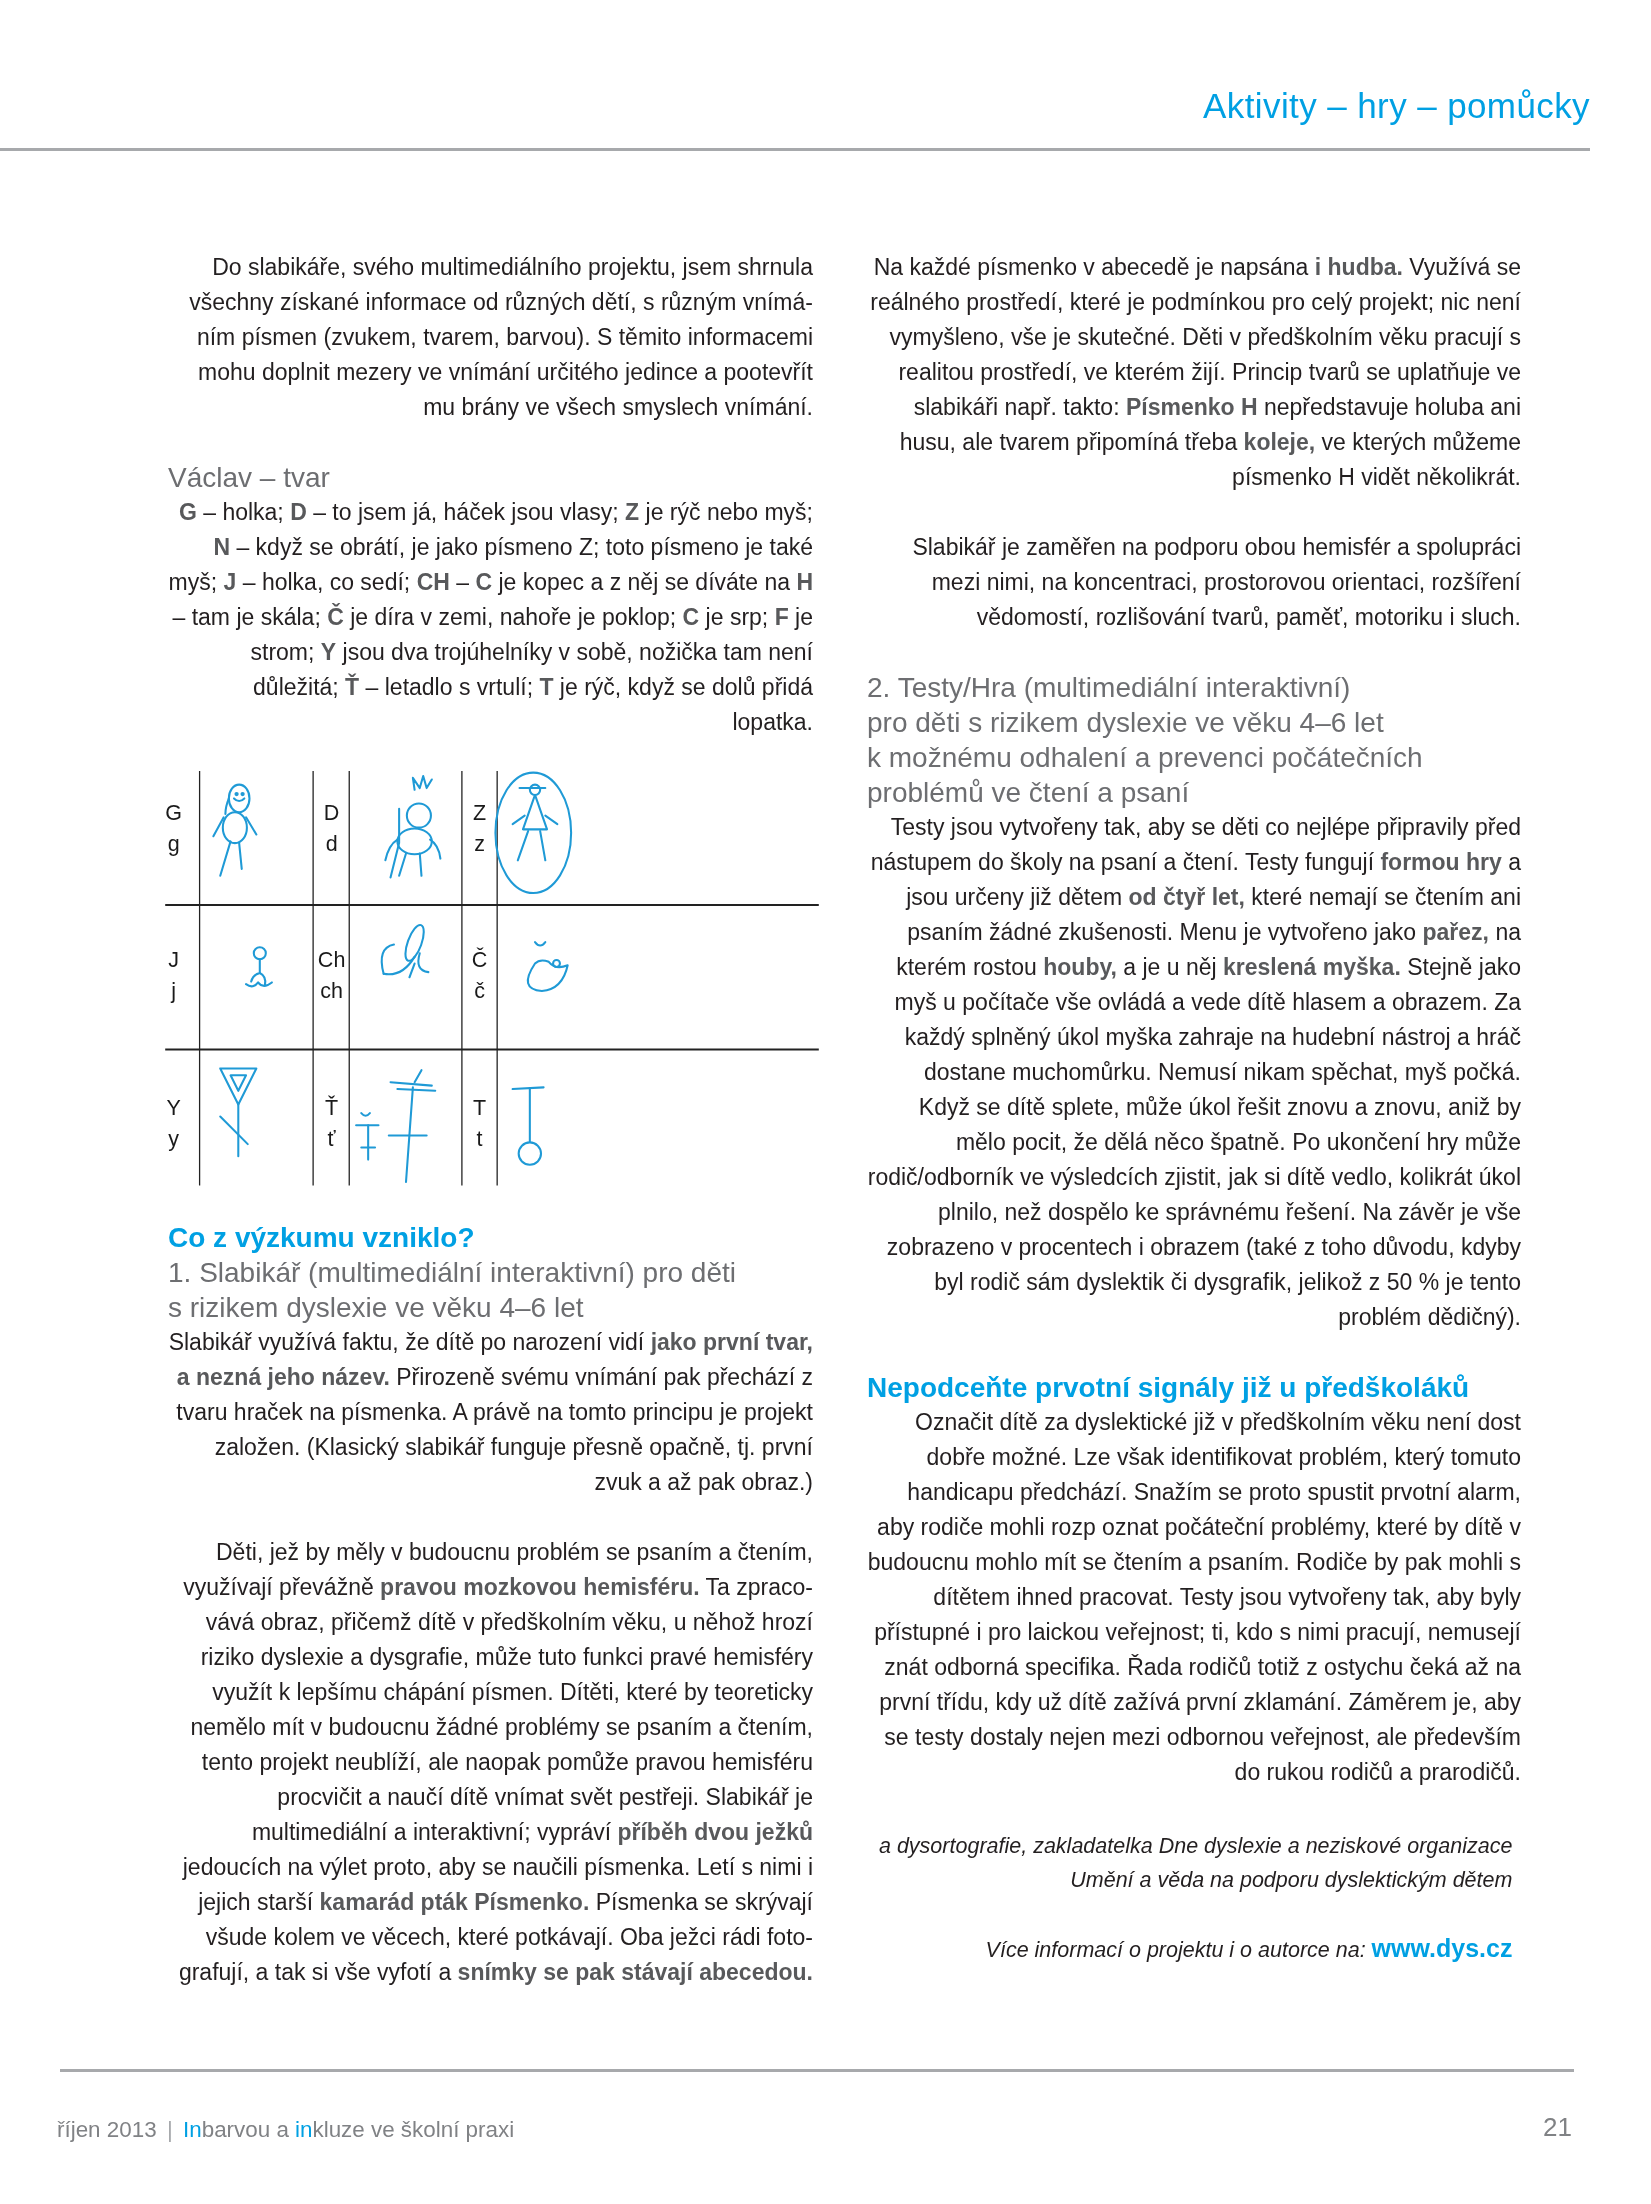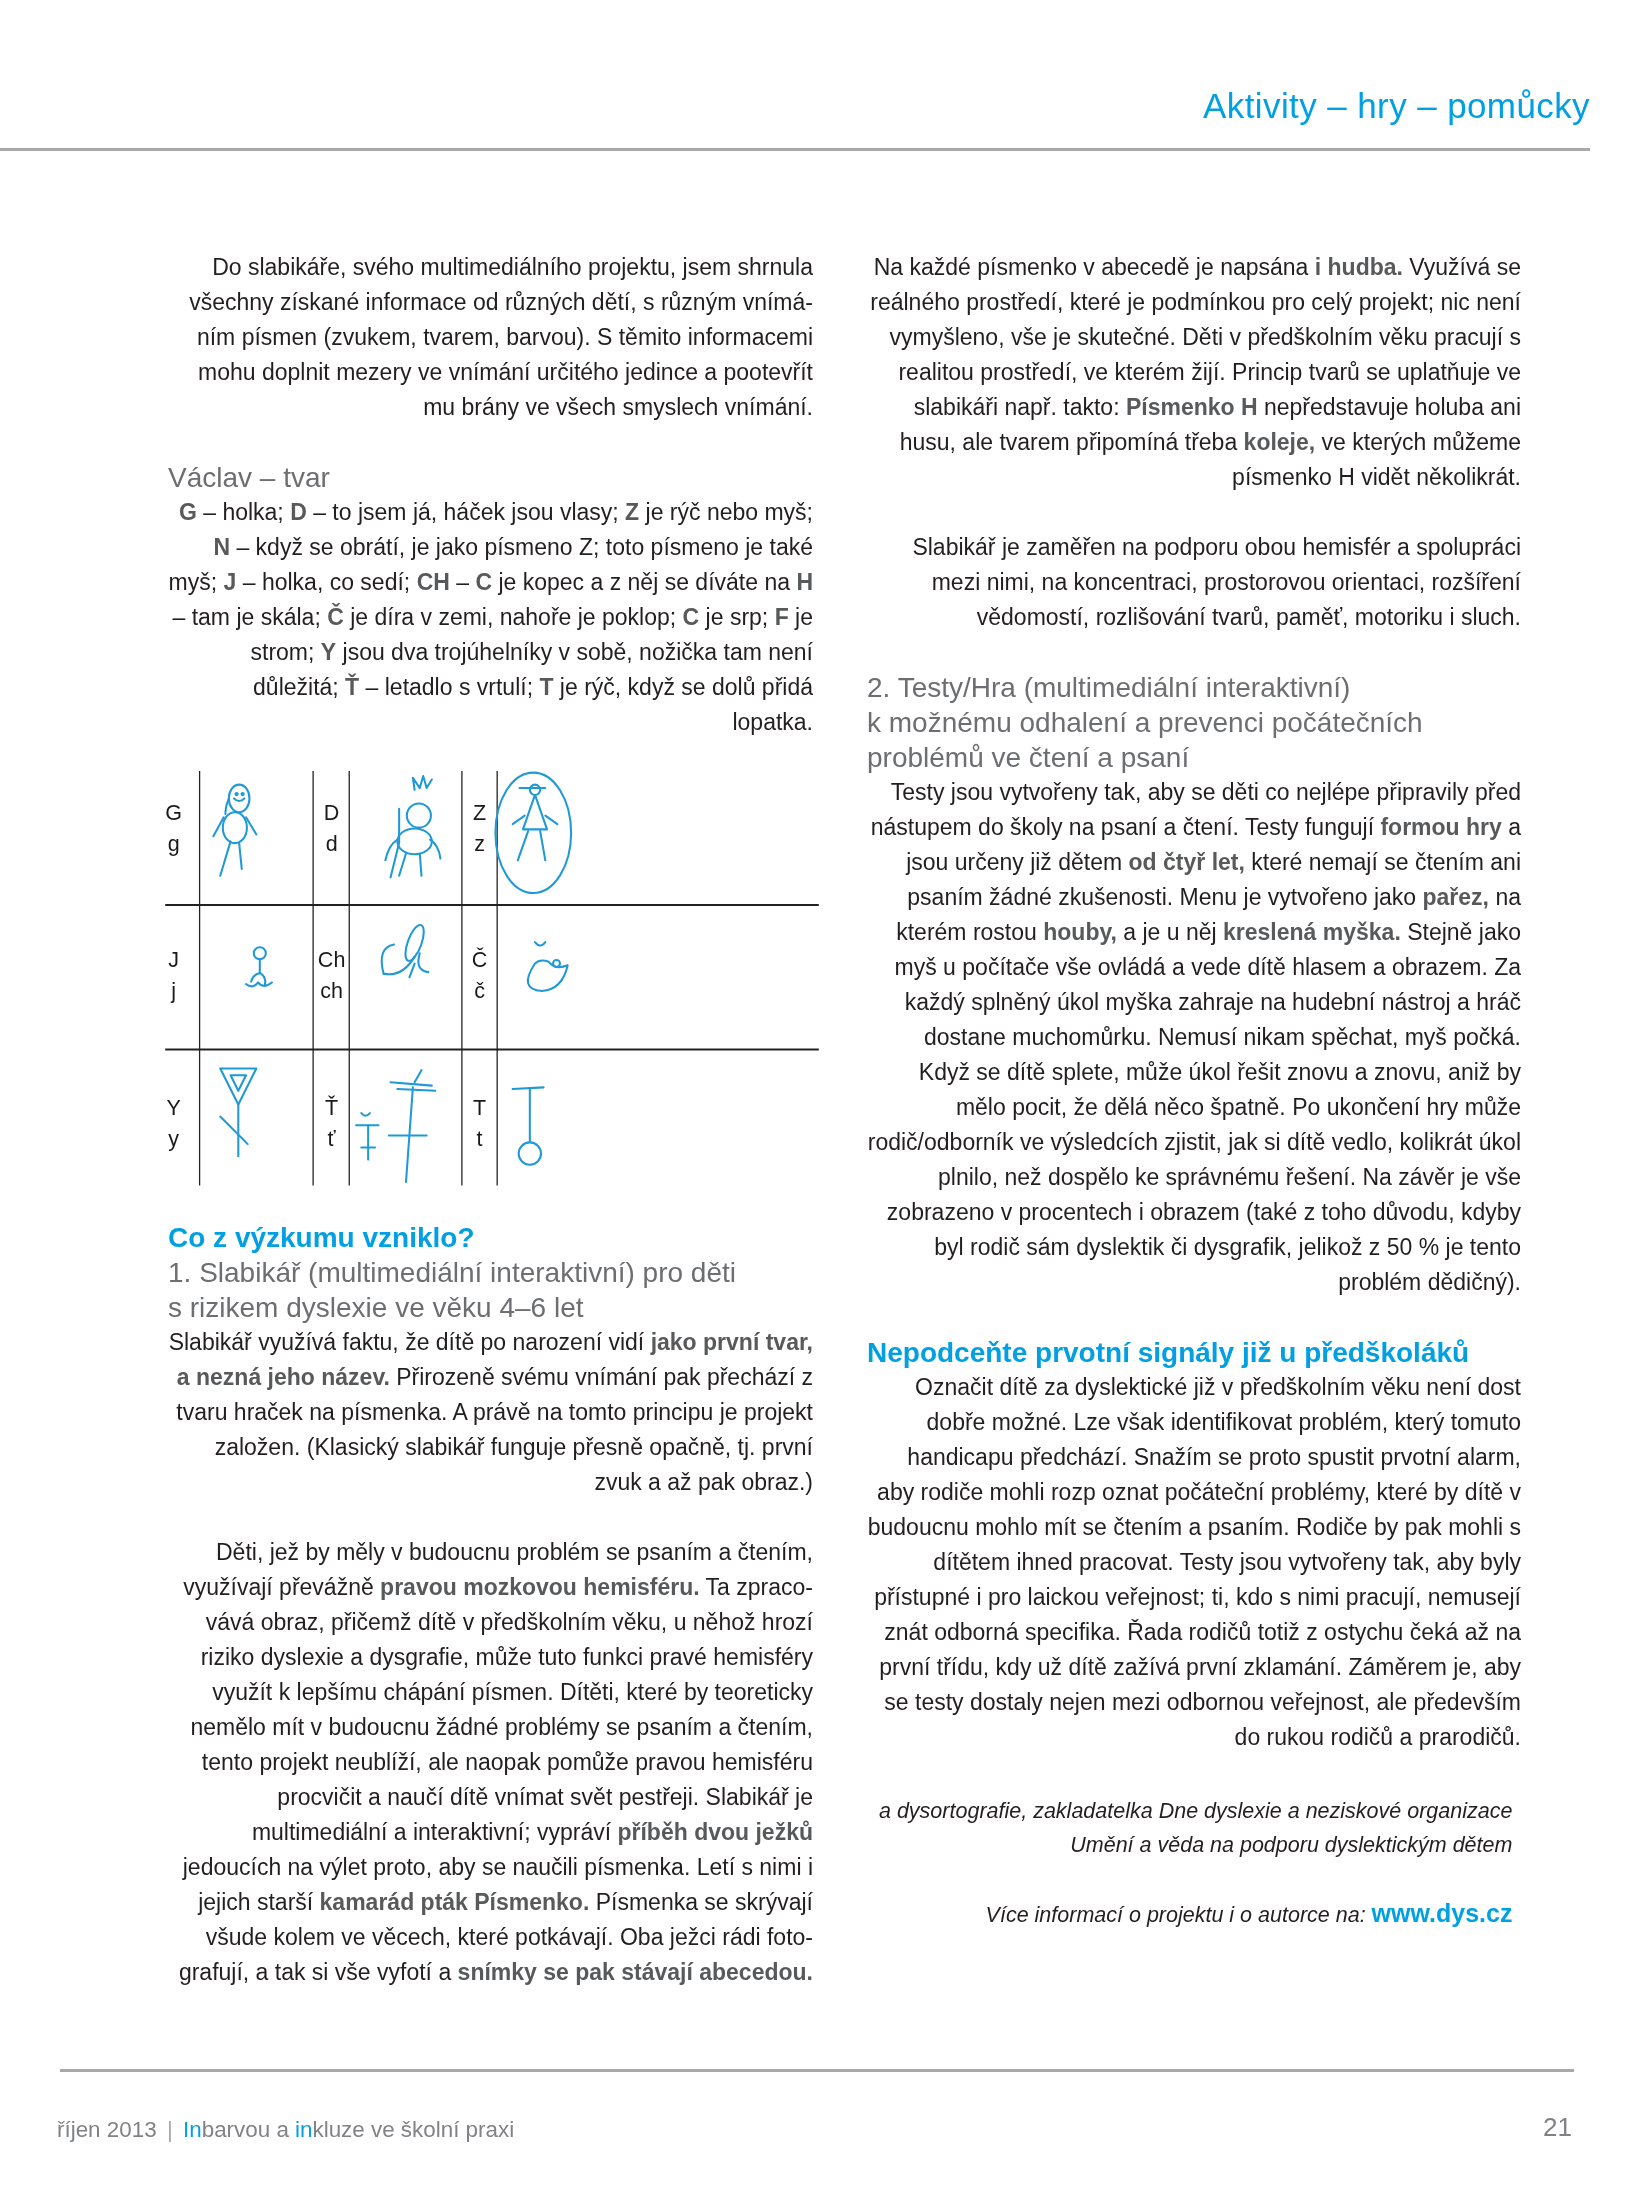--- a/index.html
+++ b/index.html
@@ -165,20 +165,21 @@
   <p class="para"><span>Slabikář využívá faktu, že dítě po narození vidí </span><b>jako první tvar, a nezná jeho název.</b><span> Přirozeně svému vnímání pak pře­chází z tvaru hraček na písmenka. A právě na tomto principu je projekt založen. (Klasický slabikář funguje přesně opačně, tj. první zvuk a až pak obraz.)</span></p>
   <p class="para"><span>Děti, jež by měly v budoucnu problém se psaním a čtením, využívají převážně </span><b>pravou mozkovou hemisféru.</b><span> Ta zpraco­vává obraz, přičemž dítě v předškolním věku, u něhož hrozí riziko dyslexie a dysgrafie, může tuto funkci pravé hemisféry využít k lepšímu chápání písmen. Dítěti, které by teoreticky nemělo mít v budoucnu žádné problémy se psaním a čte­ním, tento projekt neublíží, ale naopak pomůže pravou hemisféru procvičit a naučí dítě vnímat svět pestřeji. Slabikář je multimediální a interaktivní; vypráví </span><b>příběh dvou ježků</b><span> jedoucích na výlet proto, aby se naučili písmenka. Letí s nimi i jejich starší </span><b>kamarád pták Písmenko.</b><span> Písmenka se skrývají všude kolem ve věcech, které potkávají. Oba ježci rádi foto­grafují, a tak si vše vyfotí a </span><b>snímky se pak stávají abecedou.</b></p>
 </div>
 
 <div class="col col-right">
   <p class="para"><span>Na každé písmenko v abecedě je napsána </span><b>i hudba.</b><span> Využívá se reálného prostředí, které je podmínkou pro celý projekt; nic není vymyšleno, vše je skutečné. Děti v předškolním věku pracují s realitou prostředí, ve kterém žijí. Princip tvarů se uplatňuje ve slabikáři např. takto: </span><b>Písmenko H</b><span> nepředstavuje holuba ani husu, ale tvarem připomíná třeba </span><b>koleje,</b><span> ve kte­rých můžeme písmenko H vidět několikrát.</span></p>
   <p class="para">Slabikář je zaměřen na podporu obou hemisfér a spolupráci mezi nimi, na koncentraci, prostorovou orientaci, rozšíření vědomostí, rozlišování tvarů, paměť, motoriku i sluch.</p>
 
   <div class="sub-heading">
     <h3 class="h-grey">2. Testy/Hra (multimediální interaktivní)</h3>
+    <h3 class="h-grey">pro děti s rizikem dyslexie ve věku 4–6 let</h3>
     <h3 class="h-grey">k možnému odhalení a prevenci počátečních</h3>
     <h3 class="h-grey">problémů ve čtení a psaní</h3>
   </div>
   <p class="para"><span>Testy jsou vytvořeny tak, aby se děti co nejlépe připravily před nástupem do školy na psaní a čtení. Testy fungují </span><b>formou hry</b><span> a jsou určeny již dětem </span><b>od čtyř let,</b><span> které nemají se čtením ani psaním žádné zkušenosti. Menu je vytvořeno jako </span><b>pařez,</b><span> na kterém rostou </span><b>houby,</b><span> a je u něj </span><b>kreslená myška.</b><span> Stejně jako myš u počítače vše ovládá a vede dítě hlasem a ob­razem. Za každý splněný úkol myška zahraje na hudební nástroj a hráč dostane muchomůrku. Nemusí nikam spěchat, myš počká. Když se dítě splete, může úkol řešit znovu a zno­vu, aniž by mělo pocit, že dělá něco špatně. Po ukončení hry může rodič/odborník ve výsledcích zjistit, jak si dítě vedlo, kolikrát úkol plnilo, než dospělo ke správnému řešení. Na závěr je vše zobrazeno v procentech i obrazem (také z toho důvodu, kdyby byl rodič sám dyslektik či dysgrafik, jelikož z 50 % je tento problém dědičný).</span></p>
 
   <h3 class="h-blue">Nepodceňte prvotní signály již u předškoláků</h3>
   <p class="para tight">Označit dítě za dyslektické již v předškolním věku není dost dobře možné. Lze však identifikovat problém, který tomuto handicapu předchází. Snažím se proto spustit prvotní alarm, aby rodiče mohli rozp oznat počáteční problémy, které by dítě v budoucnu mohlo mít se čtením a psaním. Rodiče by pak mohli s dítětem ihned pracovat. Testy jsou vytvořeny tak, aby byly přístupné i pro laickou veřejnost; ti, kdo s nimi pracují, nemusejí znát odborná specifika. Řada rodičů totiž z ostychu čeká až na první třídu, kdy už dítě zažívá první zkla­mání. Záměrem je, aby se testy dostaly nejen mezi odbornou veřejnost, ale především do rukou rodičů a prarodičů.</p>
 
   <div class="credit">
     <div>a dysortografie, zakladatelka Dne dyslexie a neziskové organizace</div>

